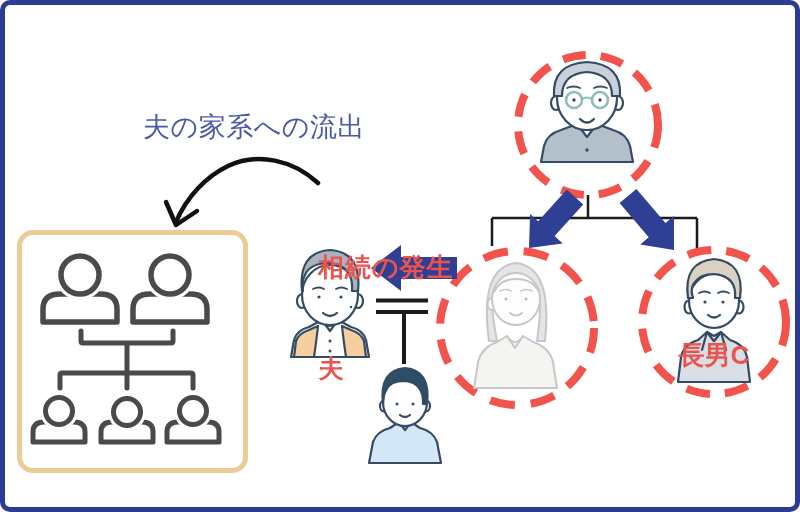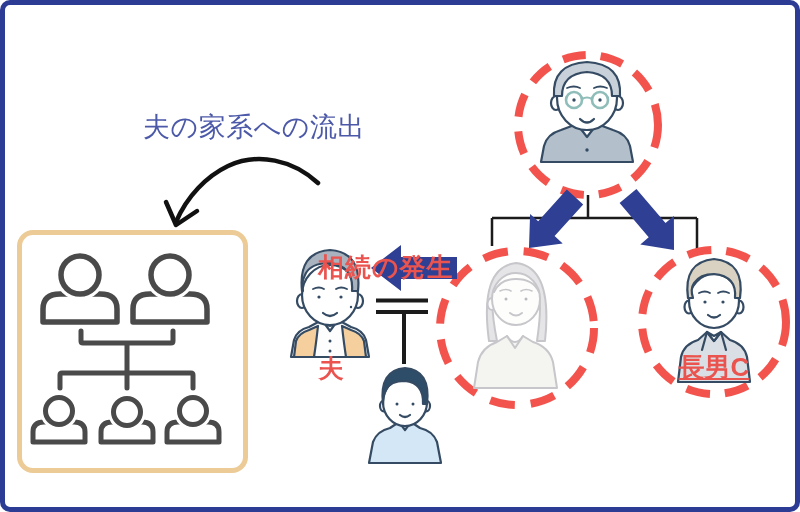--- a/index.html
+++ b/index.html
@@ -17,21 +17,21 @@
   }
   .caption{
     position:absolute;left:318px;top:202px;width:170px;
     font-size:26px;font-weight:bold;color:#ea534e;z-index:4;letter-spacing:1px;margin-top:48px;
   }
   .plabel{
     position:absolute;font-weight:bold;color:#ea534e;text-align:center;z-index:5;
   }
   .father-label{left:538px;top:161px;width:100px;font-size:25px;}
   .daughter-label{left:457px;top:349px;width:120px;font-size:26px;}
-  .son-label{left:654px;top:350px;width:120px;font-size:26px;text-decoration:underline;}
+  .son-label{left:654px;top:338px;width:120px;font-size:26px;}
   .husband-label{left:305px;top:352px;width:52px;font-size:25px;}
   .family-box{
     position:absolute;left:17px;top:230px;width:231px;height:243px;
     box-sizing:border-box;border:5px solid #eccb96;border-radius:16px;
     background:#ffffff;z-index:1;
   }
   .family-box svg{display:block;}
   .overlay{position:absolute;left:0;top:0;z-index:3;}
 </style>
 </head>

